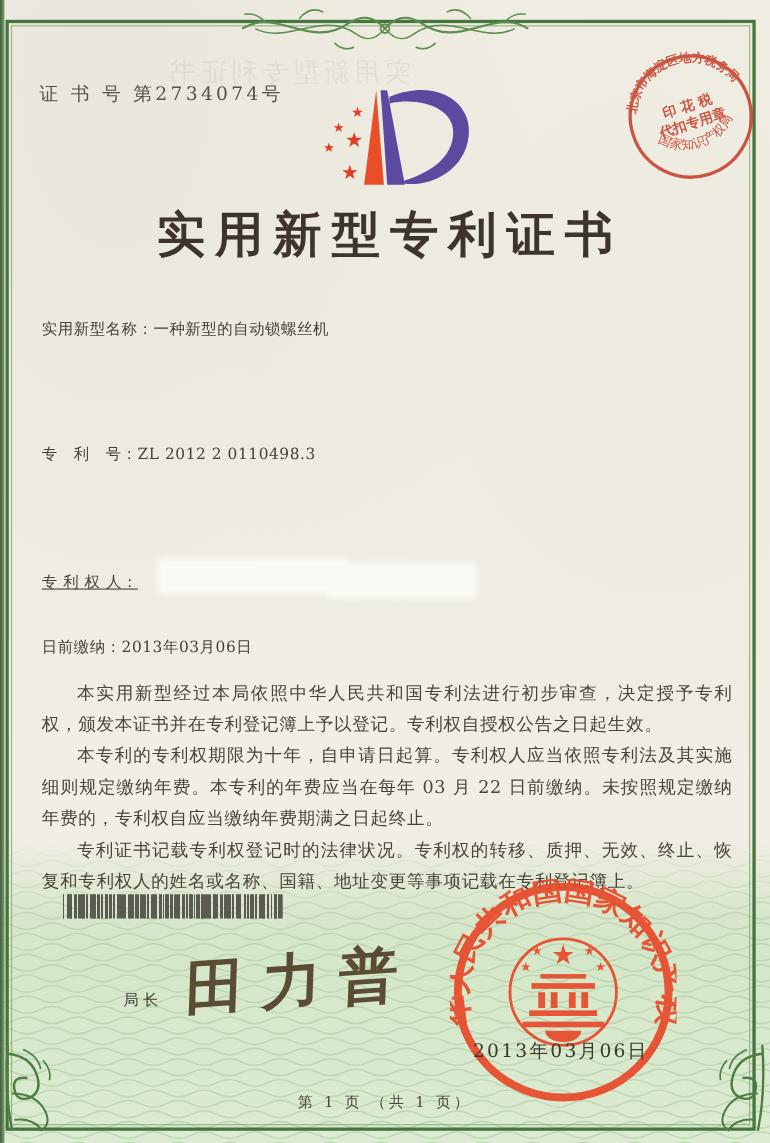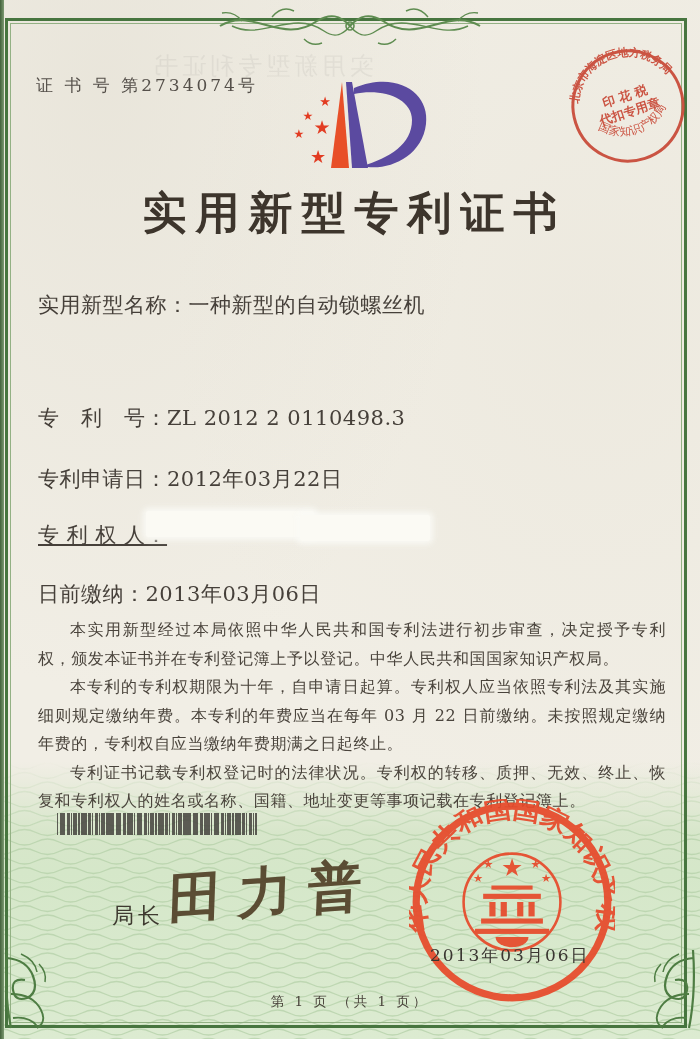--- a/index.html
+++ b/index.html
@@ -22,30 +22,30 @@
   
   .border-outer{position:absolute;left:5px;top:18px;right:13px;bottom:11px;border:3px solid #47753f;}
   .border-inner{position:absolute;left:2px;top:2px;right:2px;bottom:2px;border:1px solid #93b184;}
   .ornament{position:absolute;pointer-events:none;}
   .cert-no{position:absolute;left:36px;top:74px;font-size:17px;letter-spacing:3px;color:#55504a;}
   .ghost{position:absolute;left:150px;top:50px;font-size:24px;letter-spacing:4px;color:#333;
     opacity:.06;transform:scaleX(-1);filter:blur(.4px);}
   .logo{position:absolute;left:278px;top:68px;width:165px;height:118px;}
   .title{position:absolute;left:0;top:184px;width:700px;margin:0;text-align:center;
     font-size:44px;font-weight:bold;letter-spacing:9px;text-indent:9px;color:#3d352c;}
-  .frow{position:absolute;left:38px;font-size:21px;letter-spacing:.5px;color:#46403a;white-space:nowrap;}
+  .frow{position:absolute;left:38px;font-size:14px;letter-spacing:.5px;color:#46403a;white-space:nowrap;}
   .redact{position:absolute;background:#fbfaf4;box-shadow:0 0 6px 3px rgba(250,250,246,.95);border-radius:2px;}
   .paras{position:absolute;left:38px;top:616px;width:628px;}
   .paras p{margin:0;font-size:16px;line-height:28.5px;text-align:justify;text-indent:2em;
     letter-spacing:.6px;color:#4a443c;}
   .barcode{position:absolute;left:57px;top:813px;width:200px;height:22px;background:
     repeating-linear-gradient(90deg,#45433e 0 1.5px,transparent 1.5px 3.5px,#45433e 3.5px 6px,transparent 6px 7px),
     repeating-linear-gradient(90deg,#45433e 0 1px,transparent 1px 5px,#45433e 5px 8px,transparent 8px 11px);
     opacity:.85;}
-  .sig-title{position:absolute;left:112px;top:901px;font-size:22px;letter-spacing:4px;color:#3e3a30;}
+  .sig-title{position:absolute;left:112px;top:901px;font-size:14px;letter-spacing:4px;color:#3e3a30;}
   .sig-name{position:absolute;left:168px;top:856px;font-size:54px;font-weight:bold;color:#514028;
     letter-spacing:16px;transform:rotate(-4deg) skewX(-6deg);opacity:.92;white-space:nowrap;}
   .seal-date{position:absolute;left:430px;top:944px;font-size:17px;letter-spacing:2px;color:#3a3631;z-index:6;}
   .footer{position:absolute;left:0;top:993px;width:700px;text-align:center;font-size:13.5px;
     letter-spacing:3px;color:#4a443c;}
   .tax-stamp{position:absolute;left:556px;top:34px;z-index:5;opacity:.92;}
   .main-seal{position:absolute;left:409px;top:799px;z-index:5;opacity:.93;}
 </style>
 </head>
 <body>
@@ -134,28 +134,27 @@
       <text x="44" y="66" font-size="19" fill="#e23c22" text-anchor="middle">★</text>
       <text x="21" y="70" font-size="12" fill="#e23c22" text-anchor="middle">★</text>
       <text x="40" y="95" font-size="18" fill="#e23c22" text-anchor="middle">★</text>
     </svg>
   </div>
 
   <h1 class="title">实用新型专利证书</h1>
 
   <div class="frow" style="top:291px;"><span>实用新型名称：</span><span>一种新型的自动锁螺丝机</span></div>
   <div class="frow" style="top:404px;"><span>专　利　号：</span><span>ZL 2012 2 0110498.3</span></div>
-  <div class="frow" style="top:465px;"><span>专利申请日：</span><span>2012年03月22日</span></div>
   <div class="frow" style="top:521px;text-decoration:underline;"><span>专 利 权 人：</span></div>
   <div class="redact" style="left:146px;top:511px;width:168px;height:26px;"></div>
   <div class="redact" style="left:300px;top:515px;width:130px;height:26px;"></div>
   <div class="frow" style="top:580px;"><span>日前缴纳：</span><span>2013年03月06日</span></div>
 
   <div class="paras">
-    <p>本实用新型经过本局依照中华人民共和国专利法进行初步审查，决定授予专利权，颁发本证书并在专利登记簿上予以登记。中华人民共和国国家知识产权局。</p>
+    <p>本实用新型经过本局依照中华人民共和国专利法进行初步审查，决定授予专利权，颁发本证书并在专利登记簿上予以登记。专利权自授权公告之日起生效。</p>
     <p>本专利的专利权期限为十年，自申请日起算。专利权人应当依照专利法及其实施细则规定缴纳年费。本专利的年费应当在每年 03 月 22 日前缴纳。未按照规定缴纳年费的，专利权自应当缴纳年费期满之日起终止。</p>
     <p>专利证书记载专利权登记时的法律状况。专利权的转移、质押、无效、终止、恢复和专利权人的姓名或名称、国籍、地址变更等事项记载在专利登记簿上。</p>
   </div>
 
   <div class="barcode"></div>
 
   <div class="sig-title">局长</div>
   <div class="sig-name">田力普</div>
 
   <svg class="tax-stamp" width="144" height="144" viewBox="0 0 144 144">

